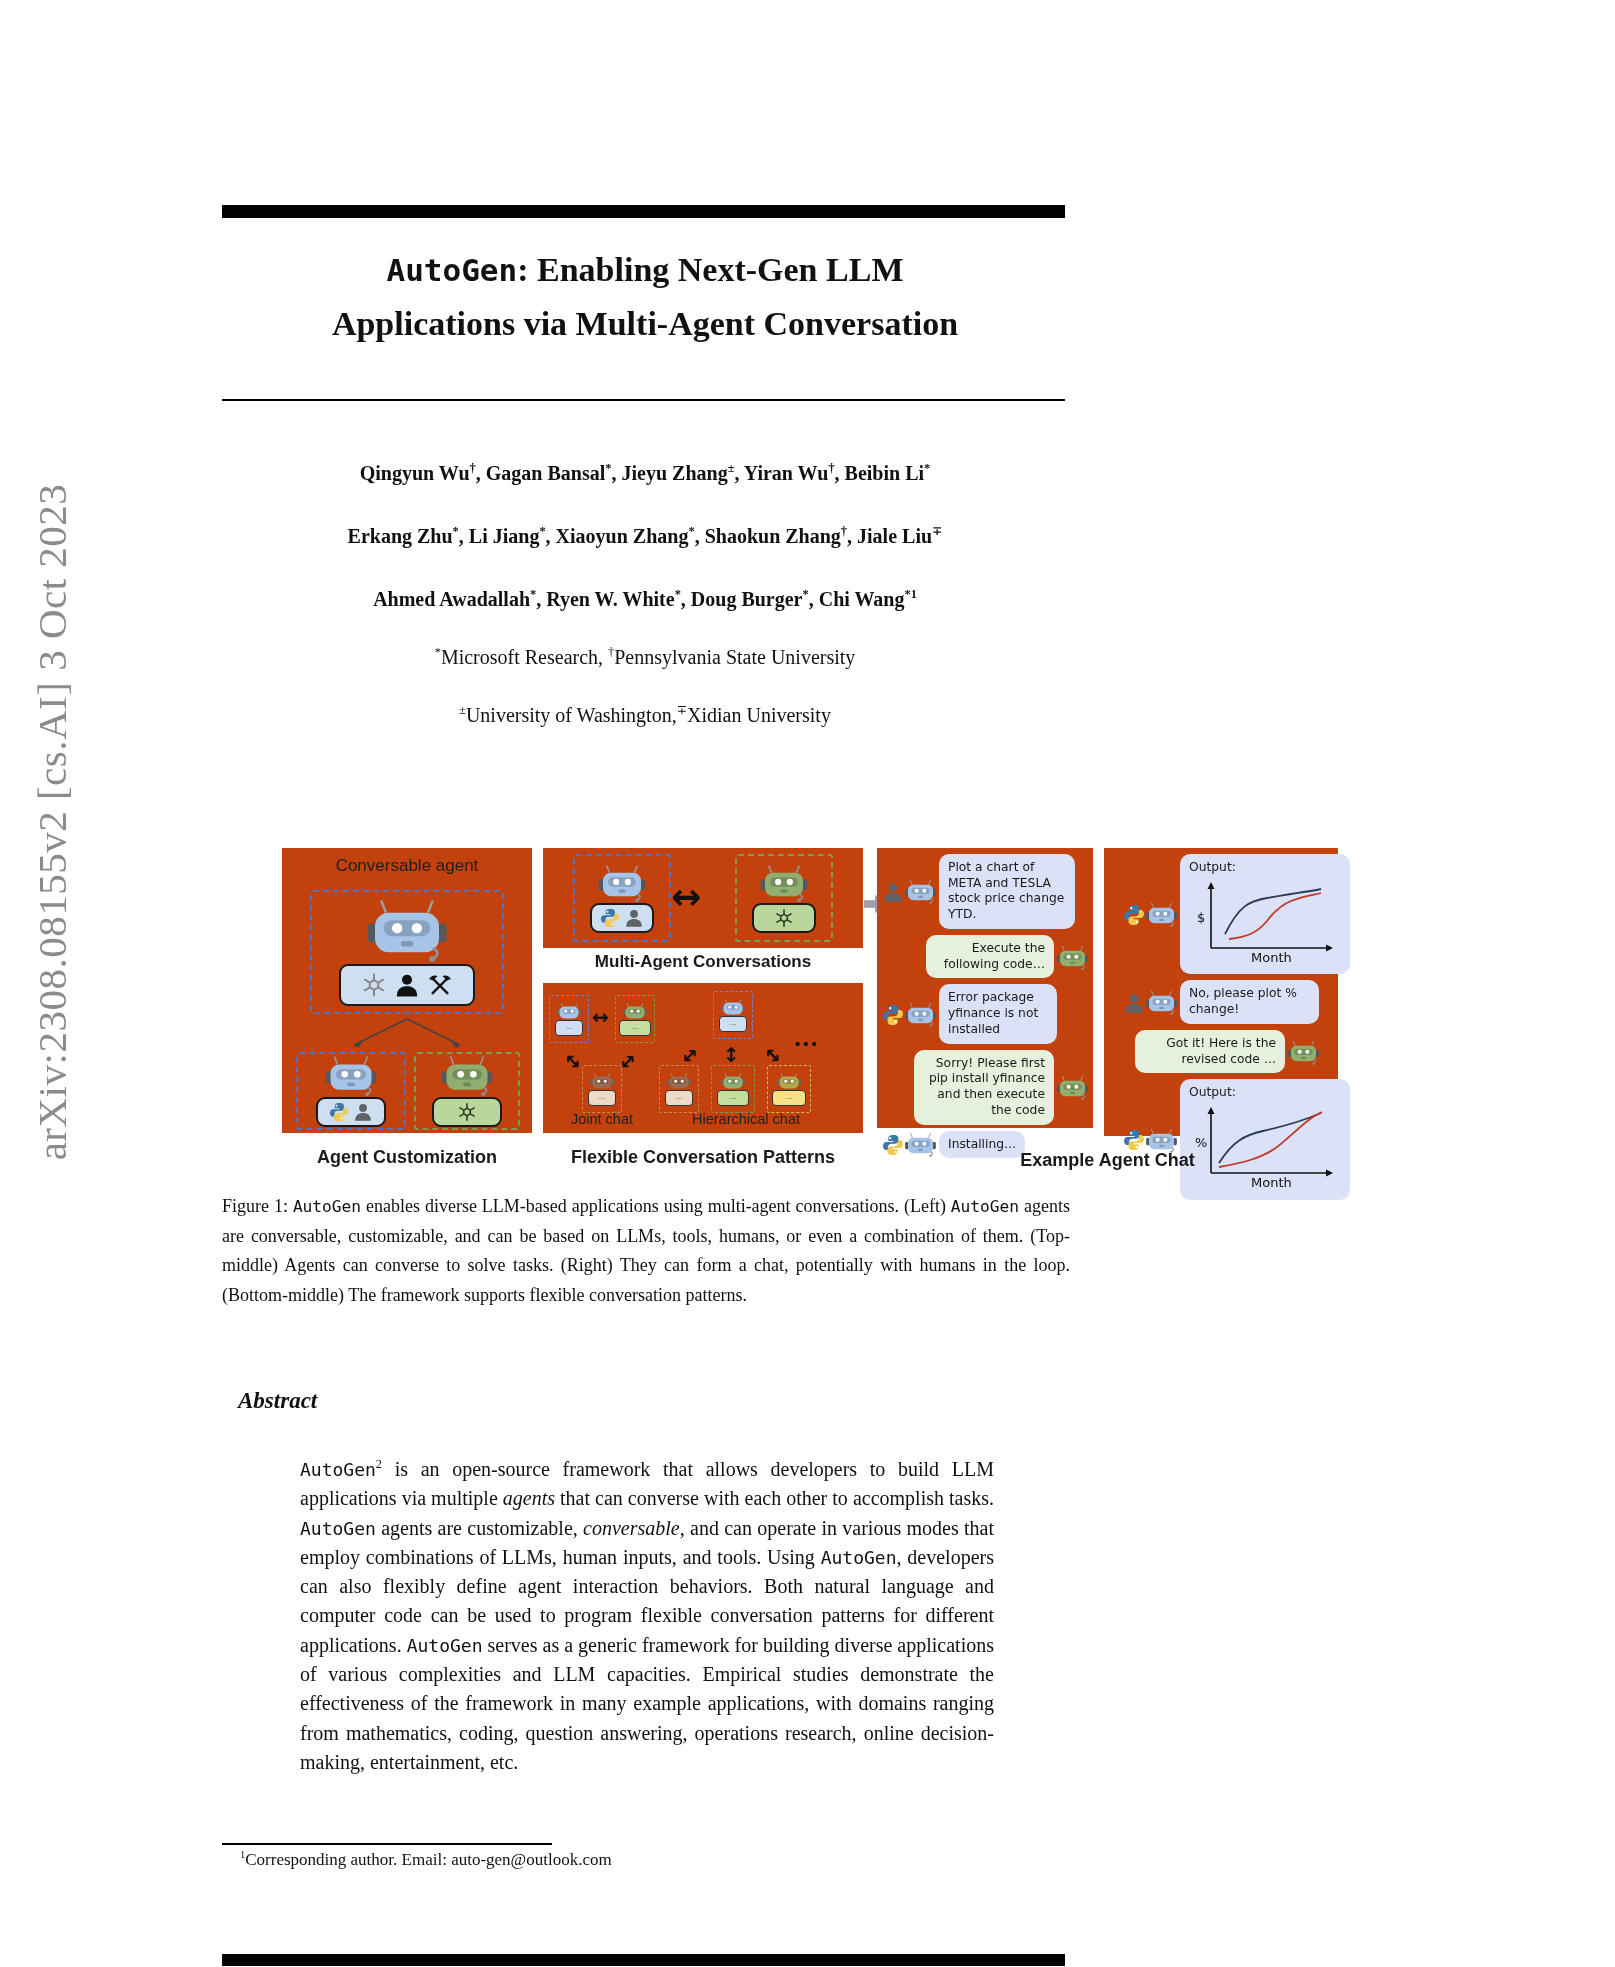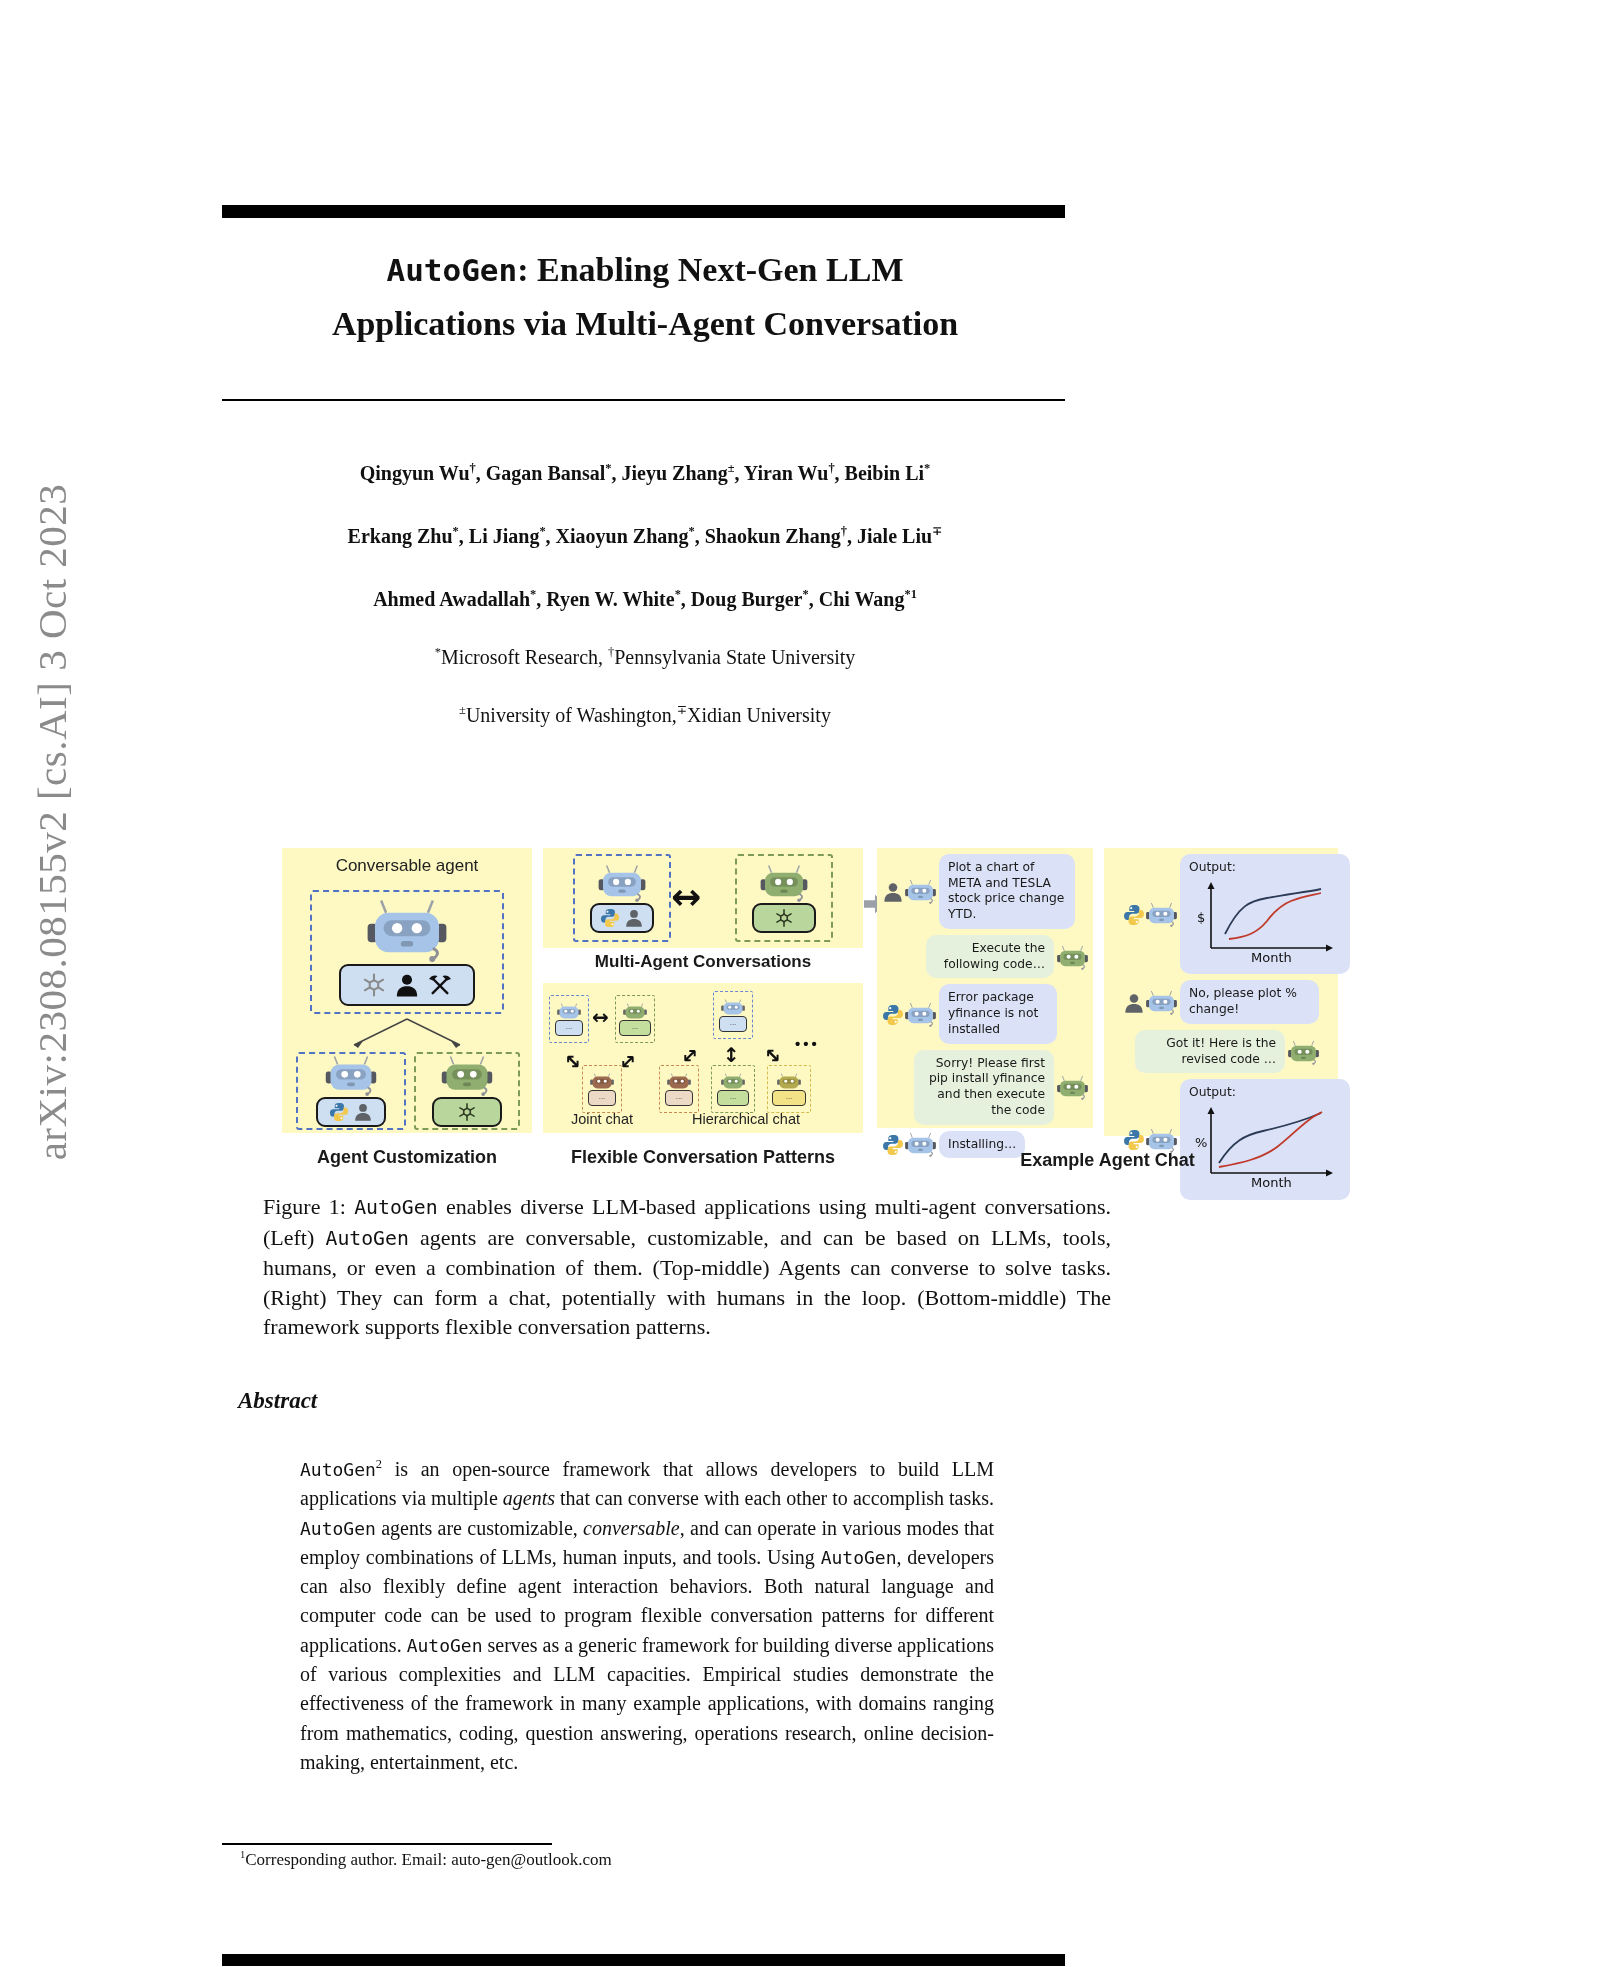--- a/index.html
+++ b/index.html
@@ -27,21 +27,21 @@
   .title { position:absolute; left:222px; top:243px; width:846px; text-align:center;
            font-weight:bold; font-size:34px; line-height:54px; }
   .title .mono-title { font-family:"DejaVu Sans Mono",monospace; font-size:31px; }
   .auth-line  { position:absolute; left:222px; width:846px; text-align:center;
                 font-weight:bold; font-size:20px; }
   .affil-line { position:absolute; left:222px; width:846px; text-align:center; font-size:20px; }
   sup { font-size:62%; line-height:0; }
   
   .figure { position:absolute; left:225px; top:845px; width:1165px; height:335px; 
             font-family:"Liberation Sans","DejaVu Sans",sans-serif; }
-  .panel  { position:absolute; background:#fef9c3; }
+  .panel  { position:absolute; background:#c2410c; }
   .left-panel  { left:57px;  top:3px; width:250px; height:285px; }
   .mid-top     { left:318px; top:3px; width:320px; height:100px; }
   .mid-bottom  { left:318px; top:138px; width:320px; height:150px; }
   .chat-panel1 { left:652px; top:3px; width:216px; height:280px; padding:6px 5px; }
   .chat-panel2 { left:879px; top:3px; width:234px; height:288px; padding:6px 19px; }
   .fig-label   { position:absolute; text-align:center; font-weight:bold; color:#1a1a1a; }
   .mid-label   { left:318px; top:107px; width:320px; font-size:17px; }
   .cap-left    { left:57px;  top:302px; width:250px; font-size:18px; }
   .cap-mid     { left:318px; top:302px; width:320px; font-size:18px; }
   .cap-chat    { left:652px; top:305px; width:461px; font-size:18px; }
@@ -105,22 +105,22 @@
   .robot-sm     { width:48px; height:38px; }
   .head-sm      { width:24px; height:16px; }
   .c-blue  { color:#a6c3e8; } .c-green { color:#8fae6f; }
   .c-brown { color:#9c6b4f; } .c-olive { color:#b3a94e; }
   .dev-icon { width:26px; height:26px; }
   .dev-icon-sm { width:20px; height:20px; }
   .openai-gray { color:#8a8a8a; } .openai-dark { color:#2f3b22; }
   .person-dark { color:#111; } .person-gray { color:#5f6368; }
   .tools-dark { color:#111; }
   
-  .fig-caption { position:absolute; left:222px; top:1192px; width:848px; font-size:22px;
-                 line-height:29.5px; text-align:justify;margin-left:41px; }
+  .fig-caption { position:absolute; left:222px; top:1192px; width:848px; font-size:18px;
+                 line-height:29.5px; text-align:justify; }
   .mono { font-family:"DejaVu Sans Mono",monospace; font-size:0.90em; }
   .italic { font-style:italic; }
   .abs-head { position:absolute; left:238px; top:1388px; width:846px; text-align:left;
               font-size:23px; font-weight:bold;font-style:italic; }
   .abs-body { position:absolute; left:300px; top:1455px; width:694px; font-size:20px;
               line-height:29.3px; text-align:justify; }
   .footnote { position:absolute; left:240px; font-size:17px; }
   .fn1 { top:1850px; } .fn2 { top:1980px; }
   .footnote a { color:#111; text-decoration:none; }
   .fn-url { font-family:"DejaVu Sans Mono",monospace; font-size:16px; }

